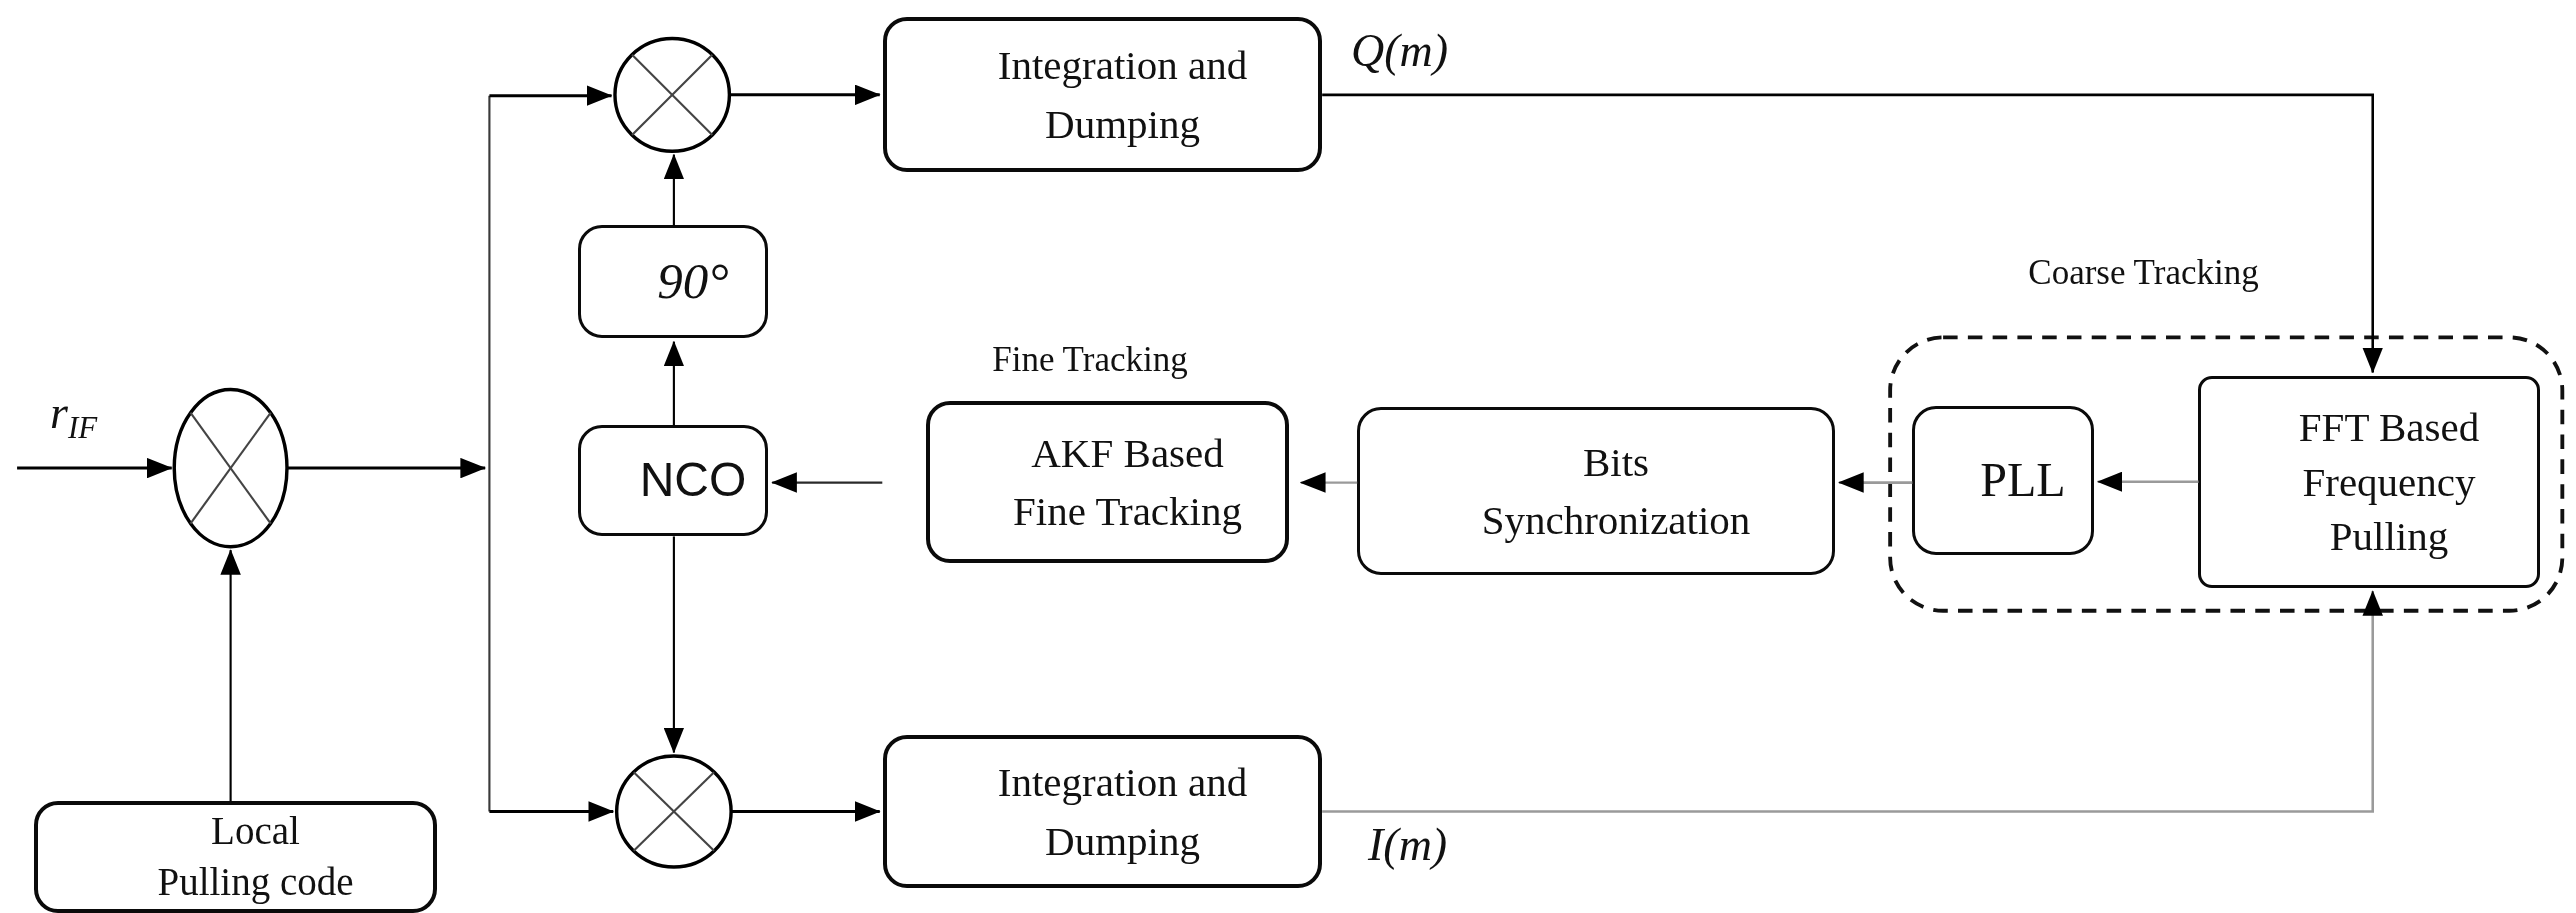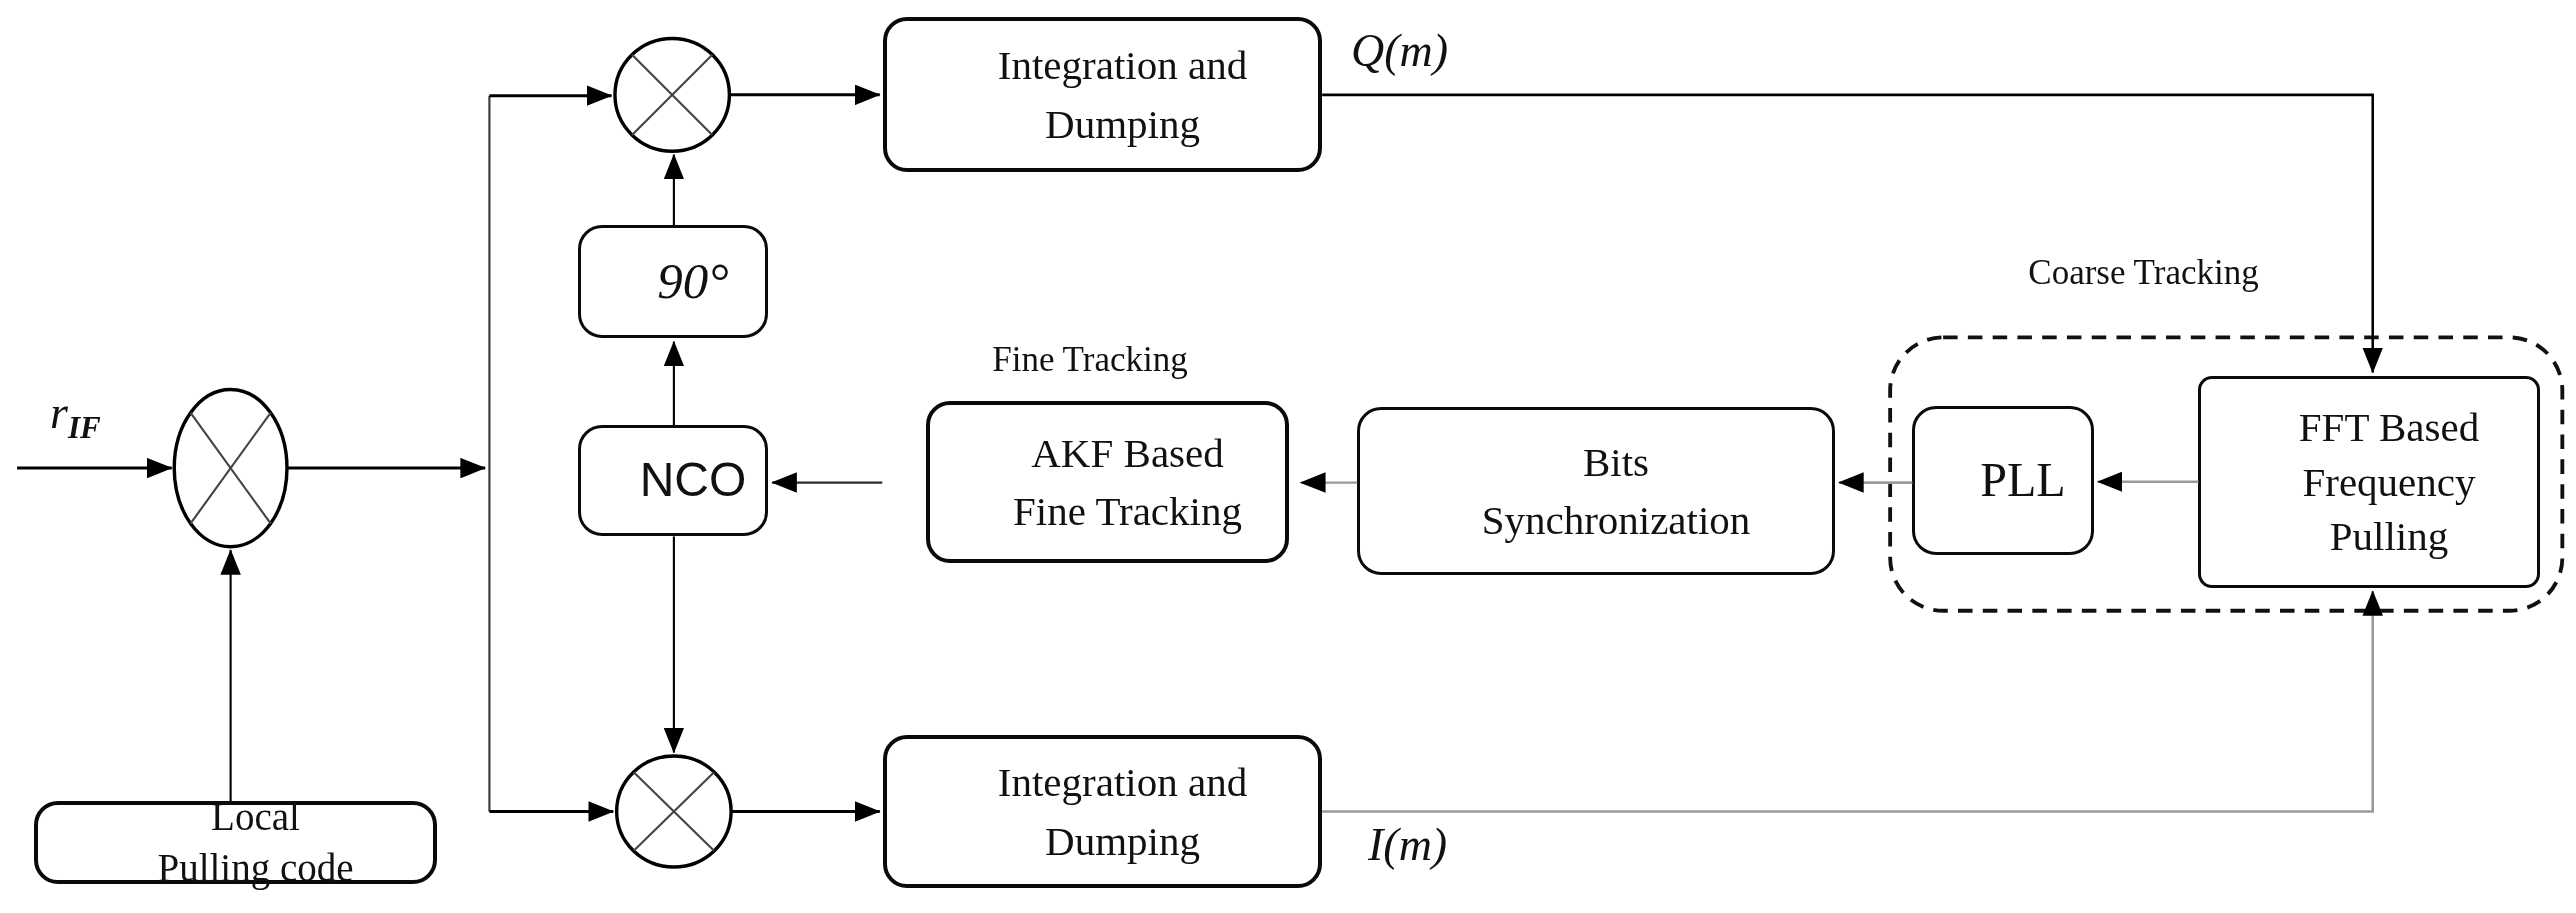--- a/index.html
+++ b/index.html
@@ -6,21 +6,21 @@
   #canvas{position:relative;width:2576px;height:914px;background:#ffffff;overflow:hidden;
           font-family:"Liberation Serif", serif;color:#111;}
   .box{position:absolute;box-sizing:border-box;border:4.3px solid #0a0a0a;border-radius:24px;
        background:#ffffff;display:flex;flex-direction:column;align-items:center;justify-content:center;
        text-align:center;z-index:1;padding-left:40px;}
   .box .bline{display:block;font-size:41px;line-height:1.42;white-space:nowrap;}
   .box.thin{border-width:3.4px;}
   .lbl{position:absolute;z-index:3;white-space:nowrap;}
   .sig{font-style:italic;font-size:46px;font-family:"Liberation Serif", serif;}
   .seclbl{font-size:35px;text-align:center;}
-  .sub{font-size:31px;vertical-align:-10.2px;font-weight:bold;}
+  .sub{font-size:31px;vertical-align:-10.2px;}
   .sans{font-family:"Liberation Sans", sans-serif;}
   svg#wires{position:absolute;left:0;top:0;z-index:2;pointer-events:none;}
 </style>
 </head>
 <body>
 
 <div id="canvas">
 
   <svg id="wires" width="2576" height="914" viewBox="0 0 3016 1070">
     <defs>
@@ -63,21 +63,21 @@
       <line x1="740" y1="64" x2="834" y2="158" stroke="#444" stroke-width="2.5"></line>
       <line x1="834" y1="64" x2="740" y2="158" stroke="#444" stroke-width="2.5"></line>
     </g>
     <g>
       <ellipse cx="789" cy="950" rx="67" ry="65" fill="#fff" stroke="#000" stroke-width="4"></ellipse>
       <line x1="742" y1="904" x2="836" y2="996" stroke="#444" stroke-width="2.5"></line>
       <line x1="836" y1="904" x2="742" y2="996" stroke="#444" stroke-width="2.5"></line>
     </g>
   </svg>
 
-  <div class="box" style="left:34px;top:801px;width:403px;height:83px;">
+  <div class="box" style="left:34px;top:801px;width:403px;height:112px;">
     <span class="bline" style="font-size:39px;line-height:1.3;">Local</span>
     <span class="bline" style="font-size:39px;line-height:1.3;">Pulling code</span>
   </div>
 
   <div class="box thin" style="left:578px;top:225px;width:190px;height:113px;font-style:italic;">
     <span class="bline" style="font-size:51px;">90°</span>
   </div>
 
   <div class="box thin" style="left:578px;top:425px;width:190px;height:111px;">
     <span class="bline sans" style="font-size:48px;">NCO</span>

